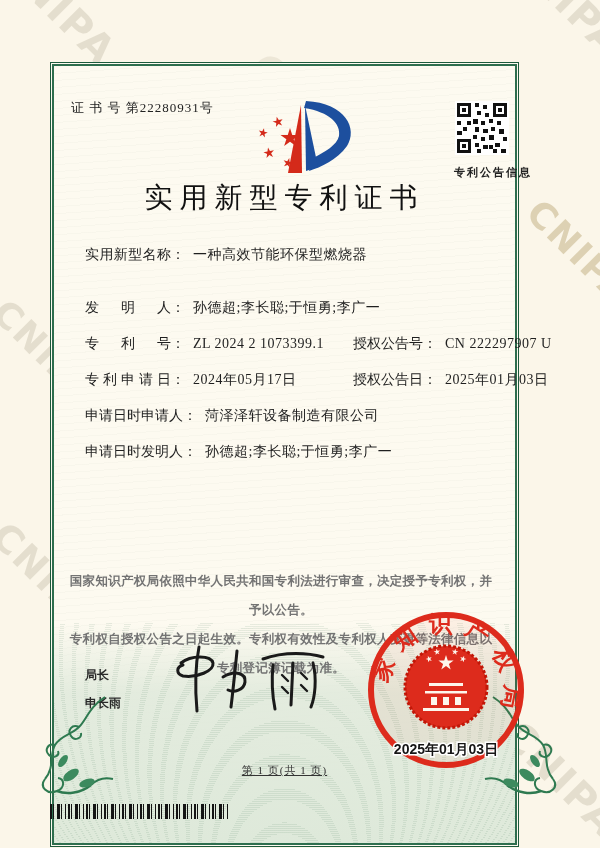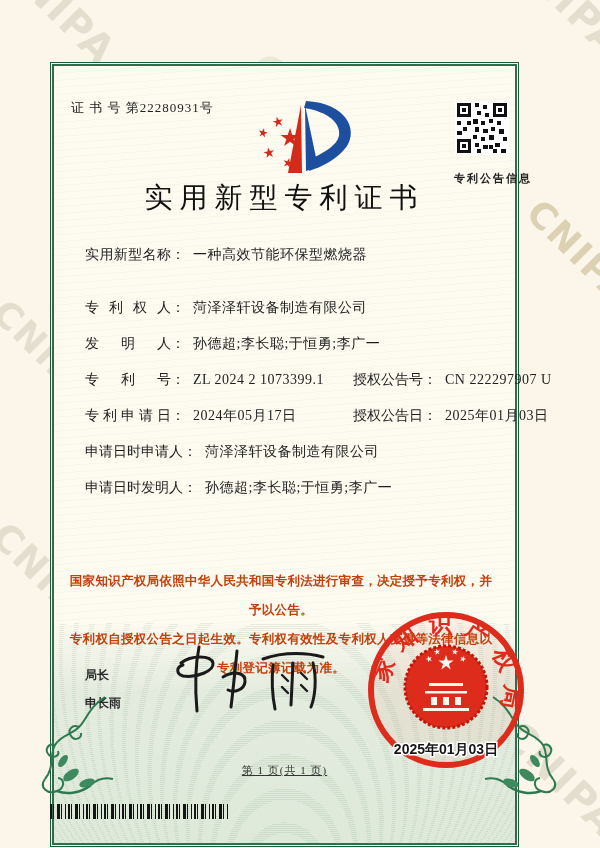--- a/index.html
+++ b/index.html
@@ -35,38 +35,38 @@
   .tint-bottom{
     position:absolute;left:3px;right:3px;bottom:3px;height:220px;z-index:0;
     background:
       repeating-radial-gradient(140% 95% at 50% 150%, rgba(60,115,80,.11) 0 1px, rgba(0,0,0,0) 1px 6px),
       linear-gradient(180deg, rgba(223,233,219,0) 0, rgba(223,233,219,.85) 70px, #dee9da 100%);
   }
 
   .cert-no{position:absolute;left:20px;top:36px;font-size:13px;letter-spacing:1px;color:#222;z-index:3;}
   .logo{position:absolute;left:195px;top:34px;z-index:3;}
   .qr-wrap{position:absolute;left:403px;top:38px;z-index:3;text-align:center;width:56px;}
-  .qr-caption{margin-top:12px;font-size:11px;letter-spacing:2px;color:#222;font-weight:bold;white-space:nowrap;}
+  .qr-caption{margin-top:6px;font-size:11px;letter-spacing:2px;color:#222;font-weight:bold;white-space:nowrap;}
   .title{
     position:absolute;left:0;top:116px;width:100%;text-align:center;z-index:3;
     font-size:28px;font-weight:normal;letter-spacing:7px;color:#111;
   }
 
   .fields{position:absolute;left:34px;top:182px;width:420px;z-index:3;font-size:14px;color:#1f1f1f;}
   .frow{position:relative;height:36px;line-height:20px;white-space:nowrap;}
   .frow.first{margin-bottom:17px;}
   .flabel{display:inline-block;min-width:86px;text-align:justify;text-align-last:justify;}
   .flabel.wide{min-width:0;text-align-last:auto;}
   .fcolon{margin-right:8px;}
   .fvalue{letter-spacing:.5px;}
   .col2{position:absolute;left:268px;top:0;}
 
   .declaration{
     position:absolute;left:14px;top:504px;width:432px;z-index:3;text-align:center;
-    font-size:12.5px;line-height:29px;font-weight:600;color:#c2410c;letter-spacing:.3px;
+    font-size:12.5px;line-height:29px;font-weight:600;color:#737373;letter-spacing:.3px;
   }
 
   .signer{position:absolute;left:34px;top:598px;z-index:3;font-size:12px;font-weight:600;color:#2a2a2a;line-height:28px;}
   .signature{position:absolute;left:110px;top:578px;z-index:3;}
 
   .seal{position:absolute;left:314px;top:544px;z-index:5;}
 
   .page-footer{position:absolute;left:0;top:700px;width:100%;text-align:center;font-size:11px;color:#333;letter-spacing:1px;z-index:3;text-decoration:underline;}
 
   .ornament{position:absolute;z-index:4;}
@@ -166,23 +166,20 @@
     <div class="qr-caption">专利公告信息</div>
   </div>
 
   <div class="title">实用新型专利证书</div>
 
   <div class="fields">
     <div class="frow first">
       <span class="flabel">实用新型名称</span><span class="fcolon">：</span><span class="fvalue">一种高效节能环保型燃烧器</span>
     </div>
     <div class="frow">
-      <span class="flabel">专利权人</span><span class="fcolon">：</span><span class="fvalue">菏泽泽轩设备制造有限公司</span>
-    </div>
-    <div class="frow">
       <span class="flabel">发明人</span><span class="fcolon">：</span><span class="fvalue">孙德超;李长聪;于恒勇;李广一</span>
     </div>
     <div class="frow">
       <span class="flabel">专利号</span><span class="fcolon">：</span><span class="fvalue">ZL 2024 2 1073399.1</span>
       <span class="col2"><span>授权公告号</span><span class="fcolon">：</span><span class="fvalue">CN 222297907 U</span></span>
     </div>
     <div class="frow">
       <span class="flabel">专利申请日</span><span class="fcolon">：</span><span class="fvalue">2024年05月17日</span>
       <span class="col2"><span>授权公告日</span><span class="fcolon">：</span><span class="fvalue">2025年01月03日</span></span>
     </div>

